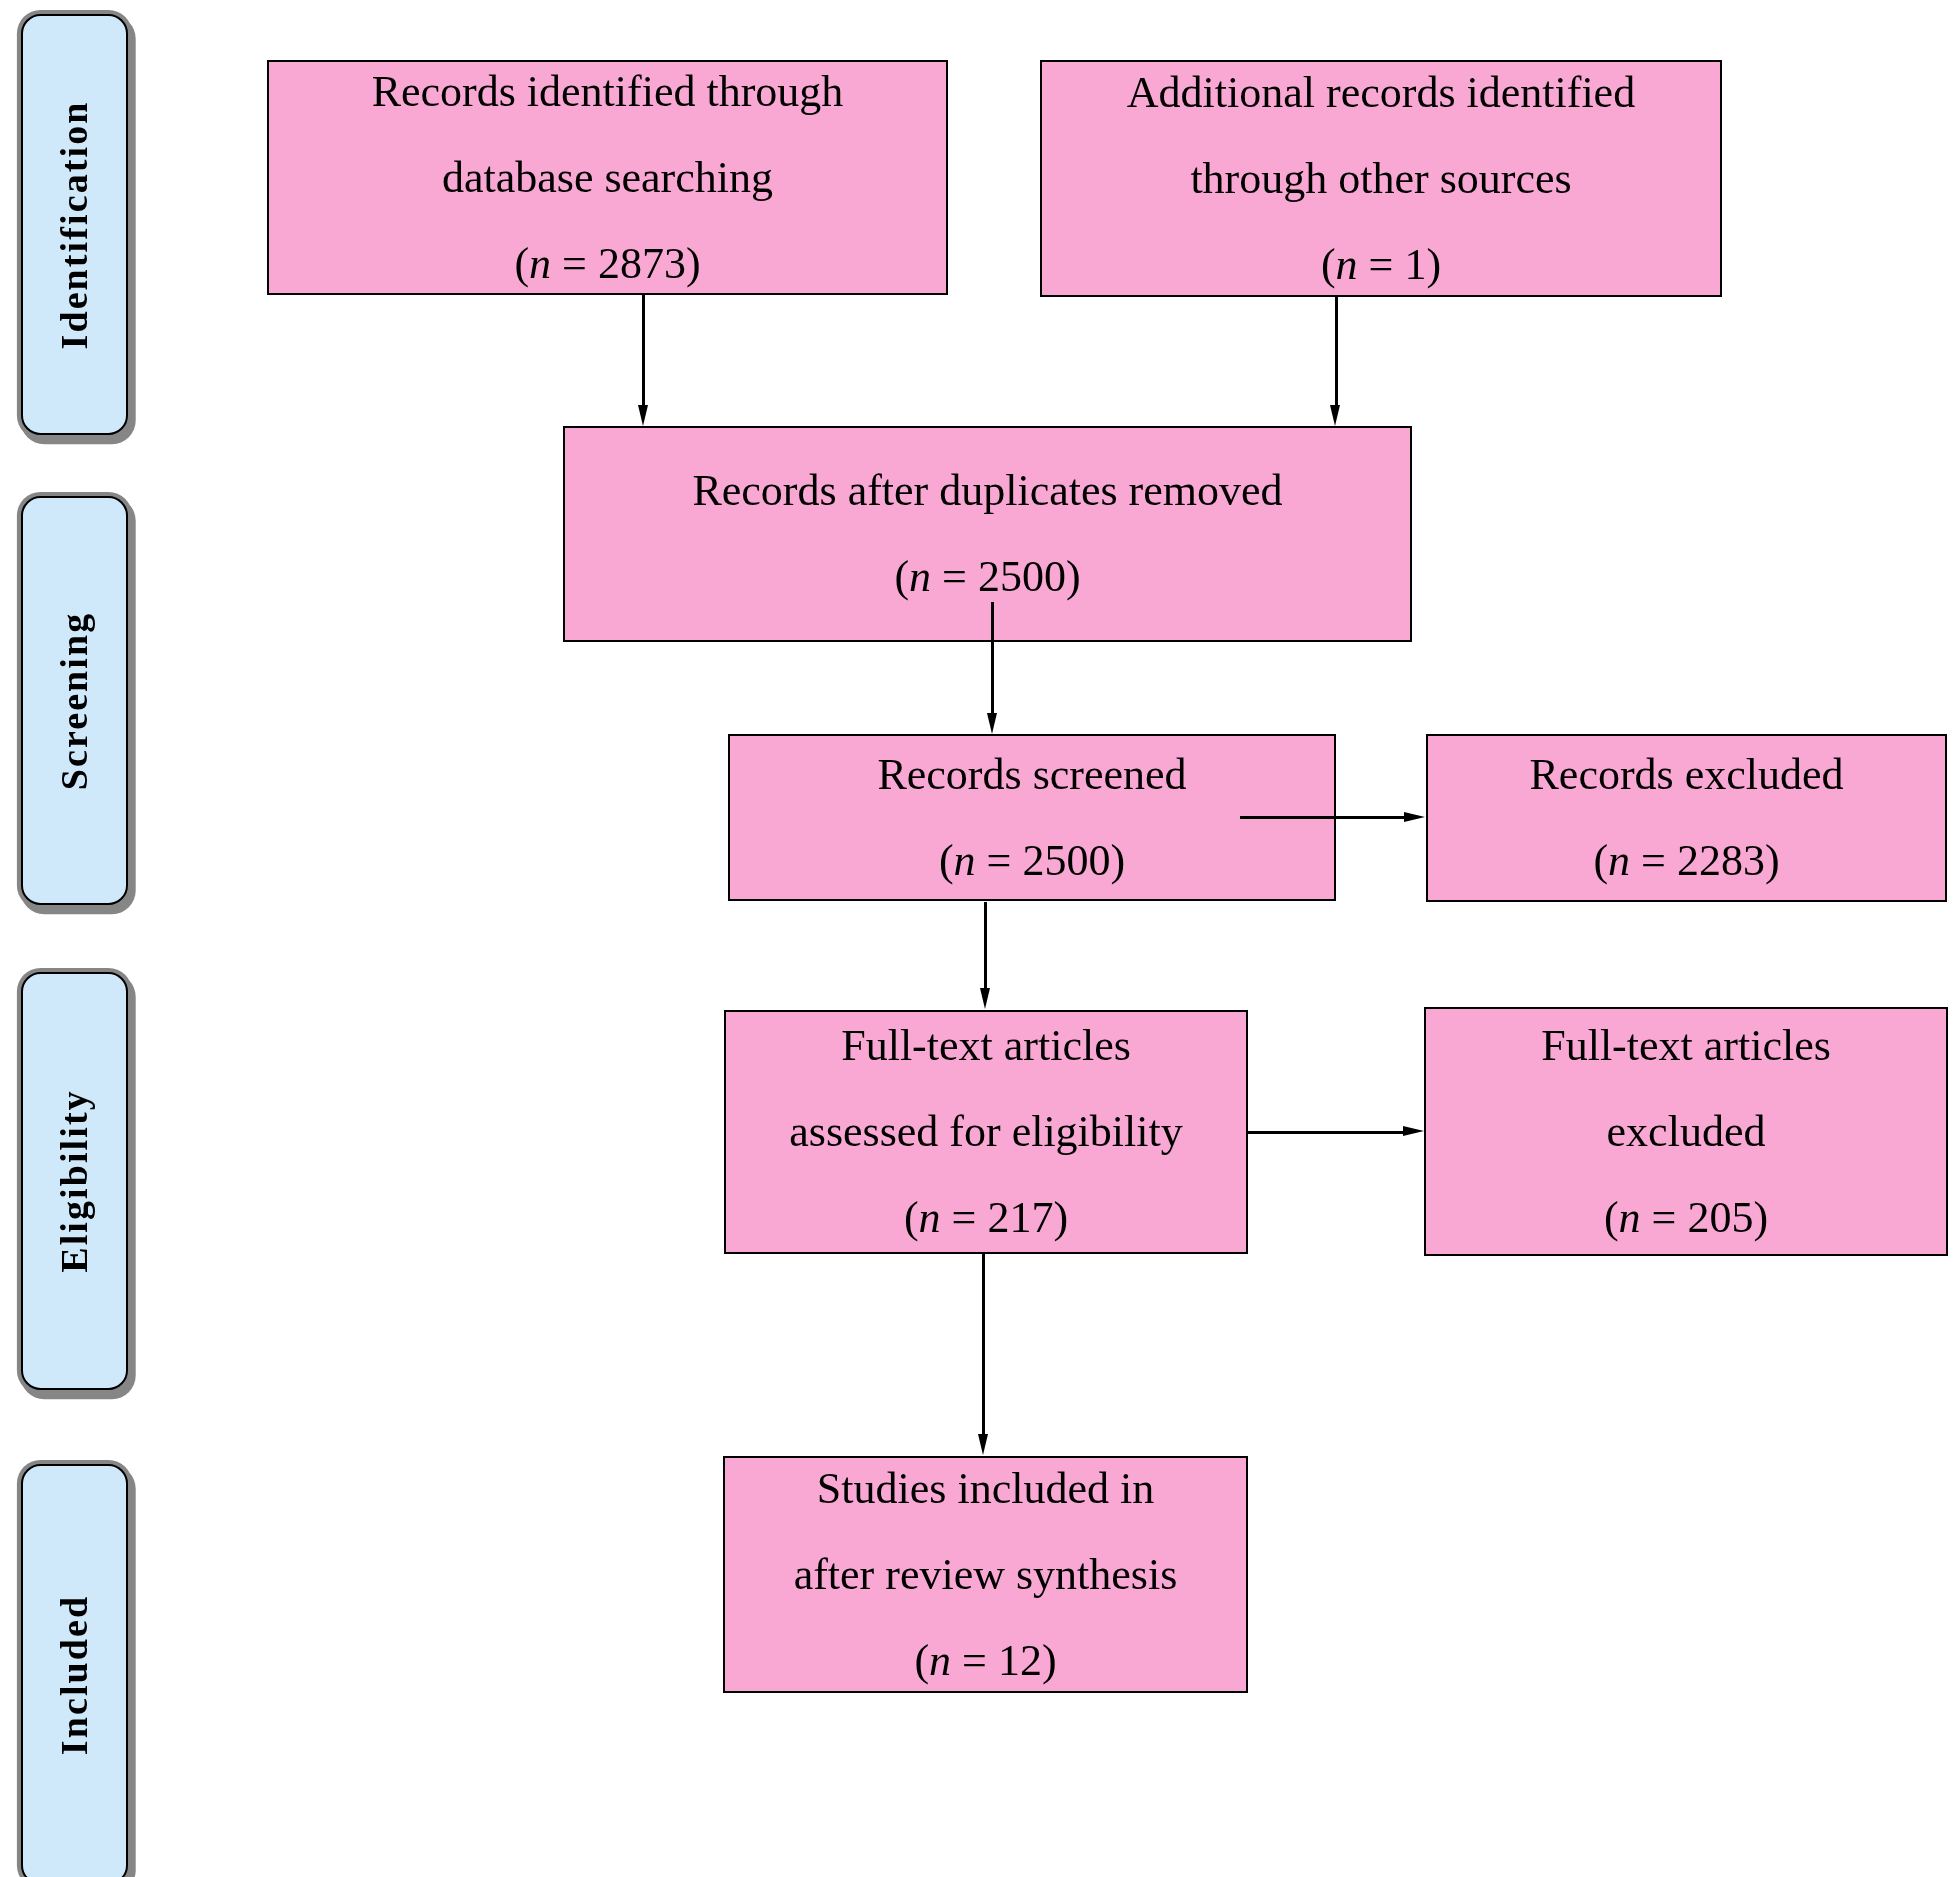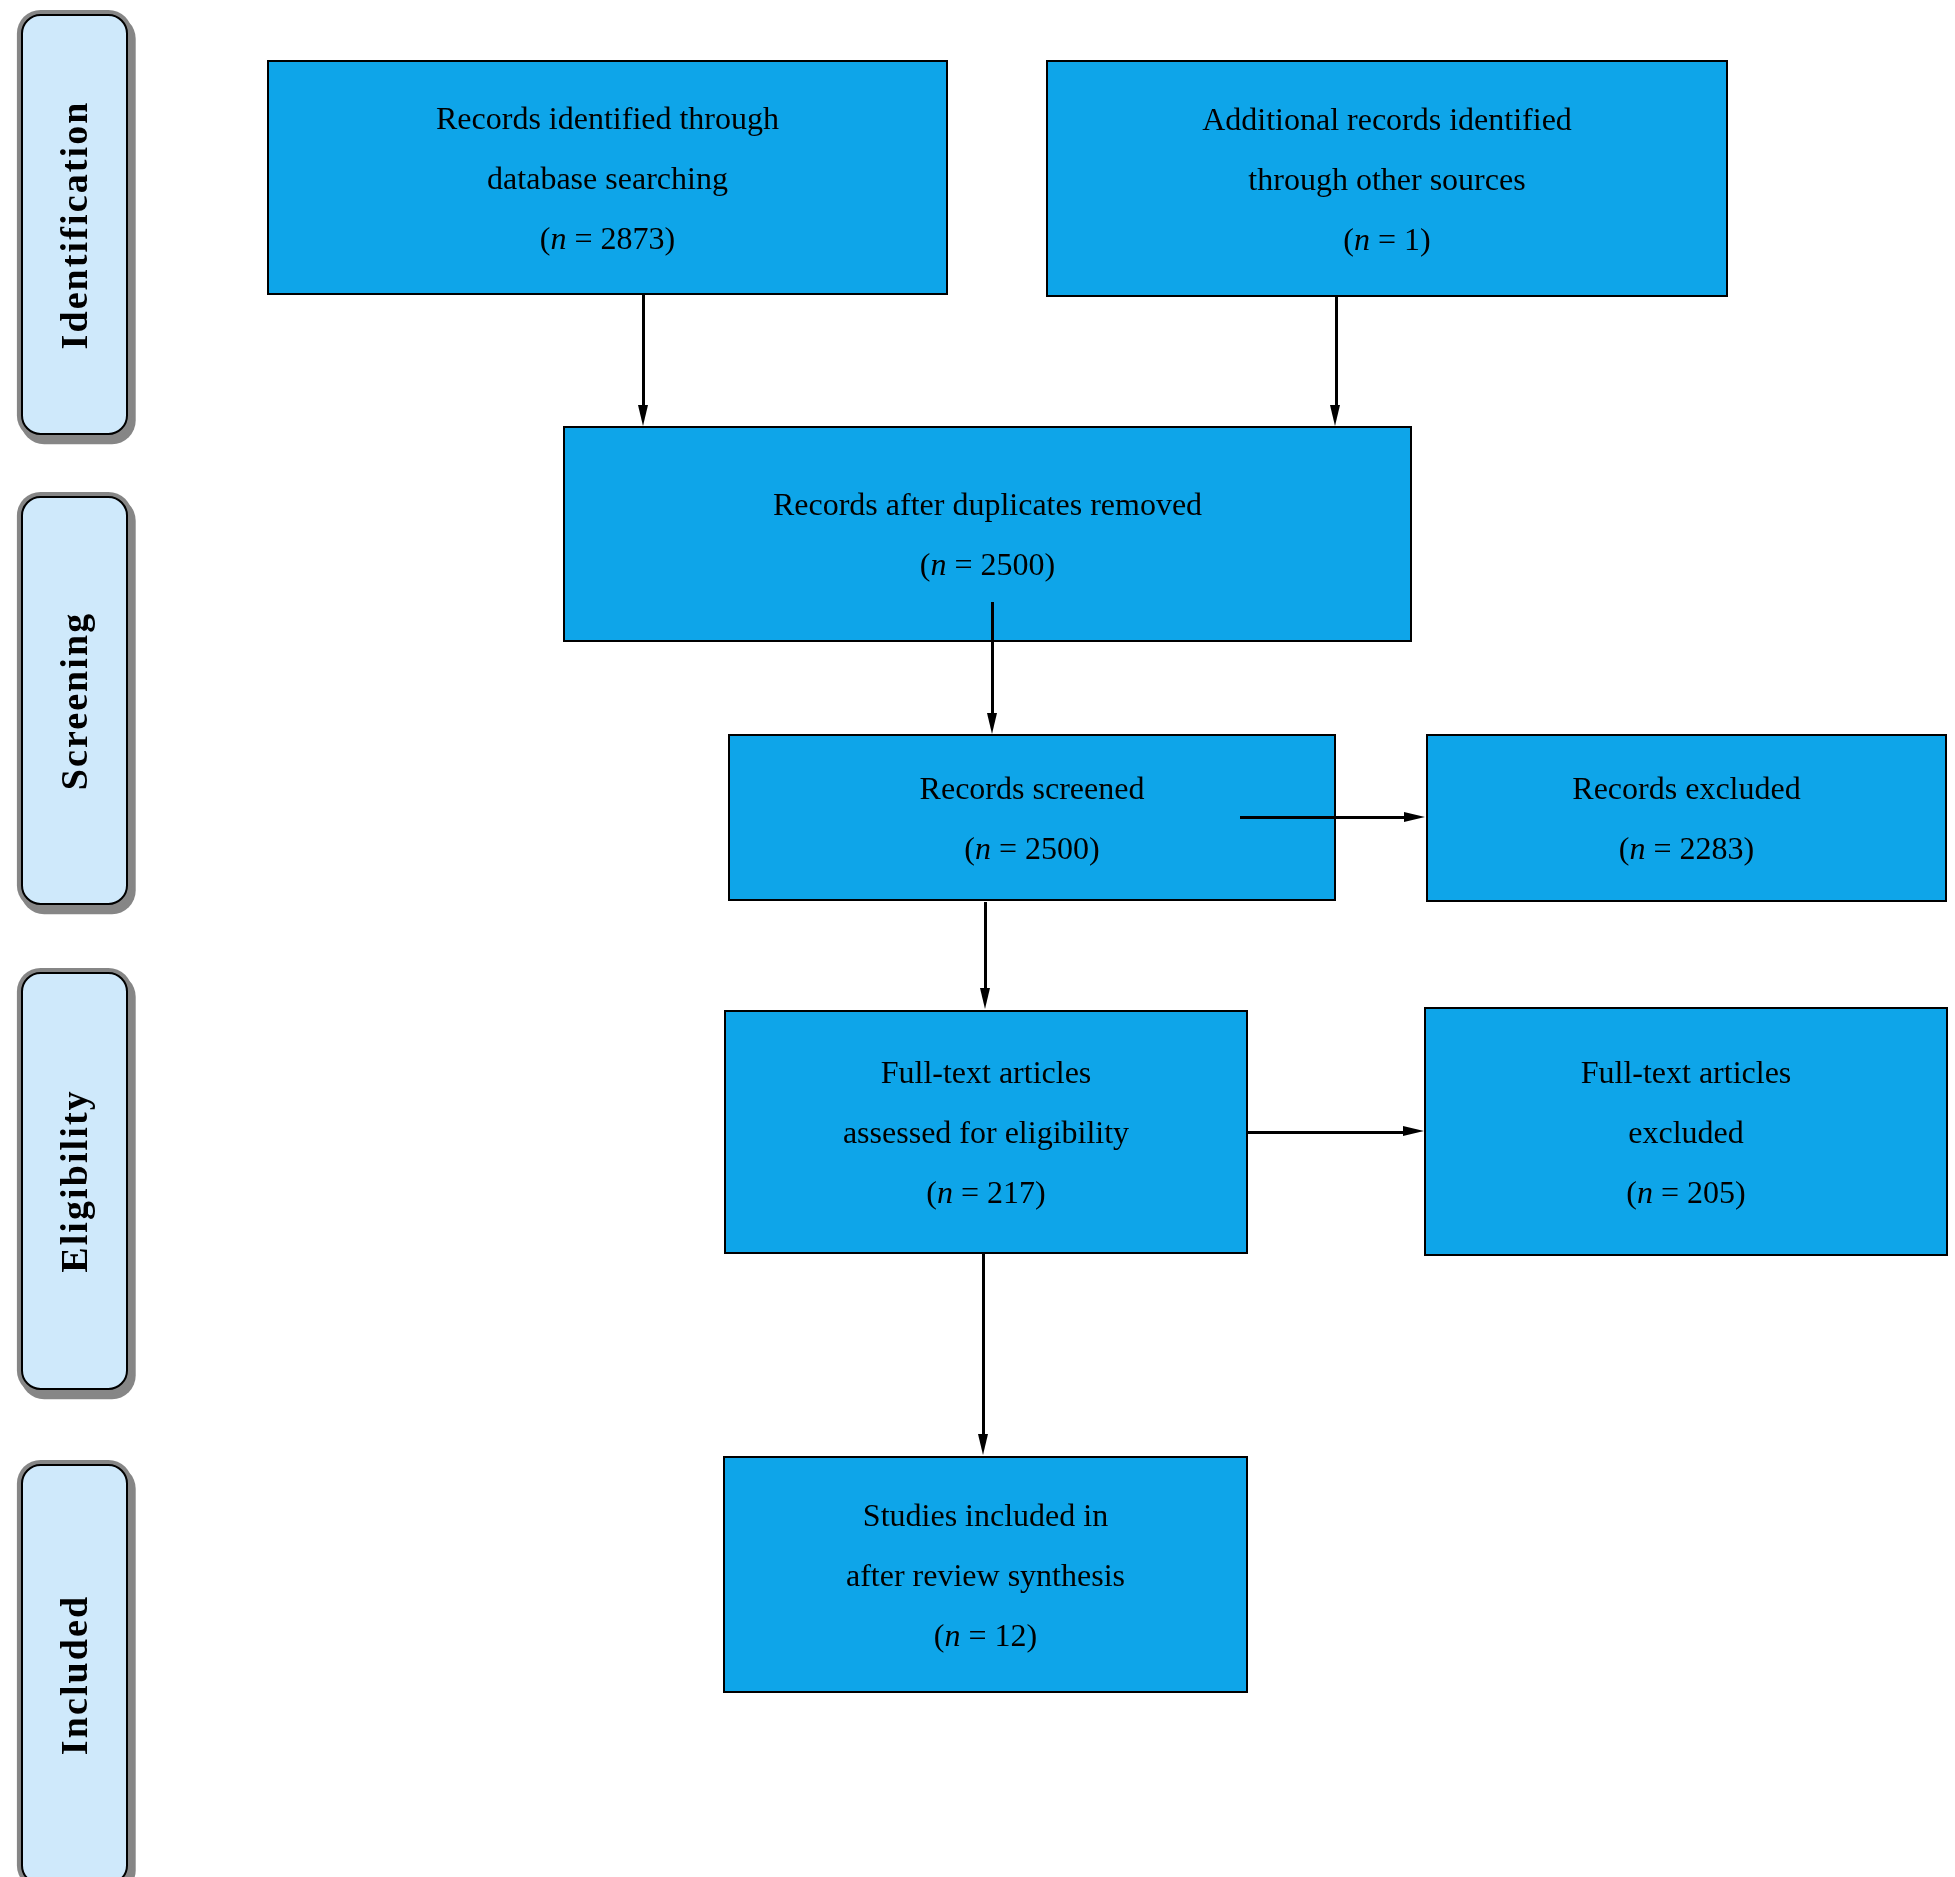--- a/index.html
+++ b/index.html
@@ -41,33 +41,34 @@
   }
   #stage-identification { left: 20.6px;  top: 14px;   width: 107px; height: 421px; }
   #stage-screening      { left: 20.6px;  top: 496px;  width: 107px; height: 409px; }
   #stage-eligibility    { left: 20.6px;  top: 972px; width: 107px; height: 418px; }
   #stage-included       { left: 20.6px;  top: 1464px; width: 107px; height: 421px; }
 
   
   .node {
     position: absolute;
     box-sizing: border-box;
-    background: #0ea5e9;
+    background: #f9a8d4;
     border: 2.6px solid var(--node-border, #000000);
     display: flex;
     flex-direction: column;
     align-items: center;
     justify-content: center;
     text-align: center;
-    font-size: 32px;
+    font-size: 44px;
     line-height: 60px;
+    gap: 26px;
   }
   .node .line { display: block; white-space: nowrap; }
   #node-a { left: 267px;  top: 60px;  width: 681px; height: 235px; }
-  #node-b { left: 1040px; top: 60px;  width: 682px; height: 237px; margin-left: 6px; }
+  #node-b { left: 1040px; top: 60px;  width: 682px; height: 237px; }
   #node-c { left: 563px; top: 426px;  width: 849px; height: 216px; }
   #node-d { left: 728px; top: 734px; width: 608px;  height: 167px; }
   #node-e { left: 1426px; top: 734px; width: 521px; height: 168px; }
   #node-f { left: 724px; top: 1010px; width: 524px; height: 244px; }
   #node-g { left: 1424px; top: 1007px; width: 524px; height: 249px; }
   #node-h { left: 723px; top: 1456px; width: 525px; height: 237px; }
 
   
   .arrow-line {
     position: absolute;

